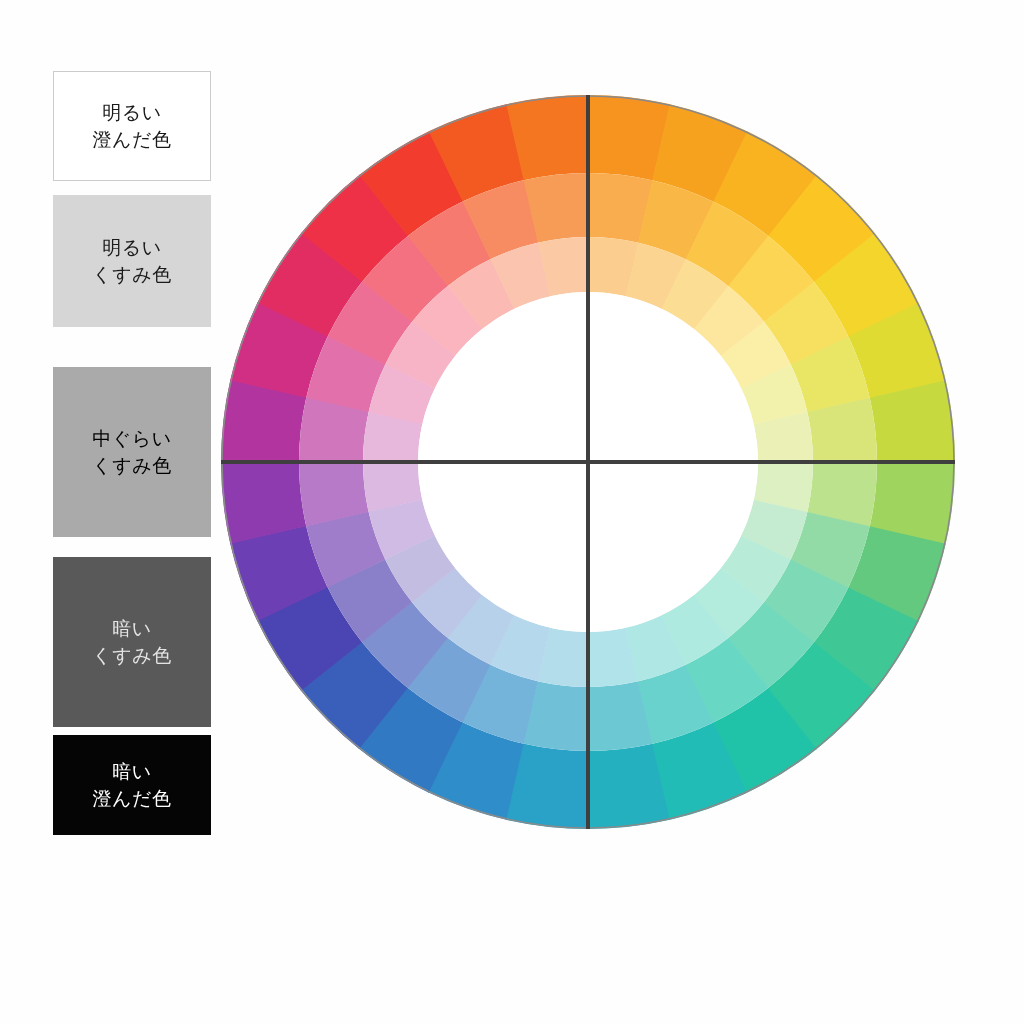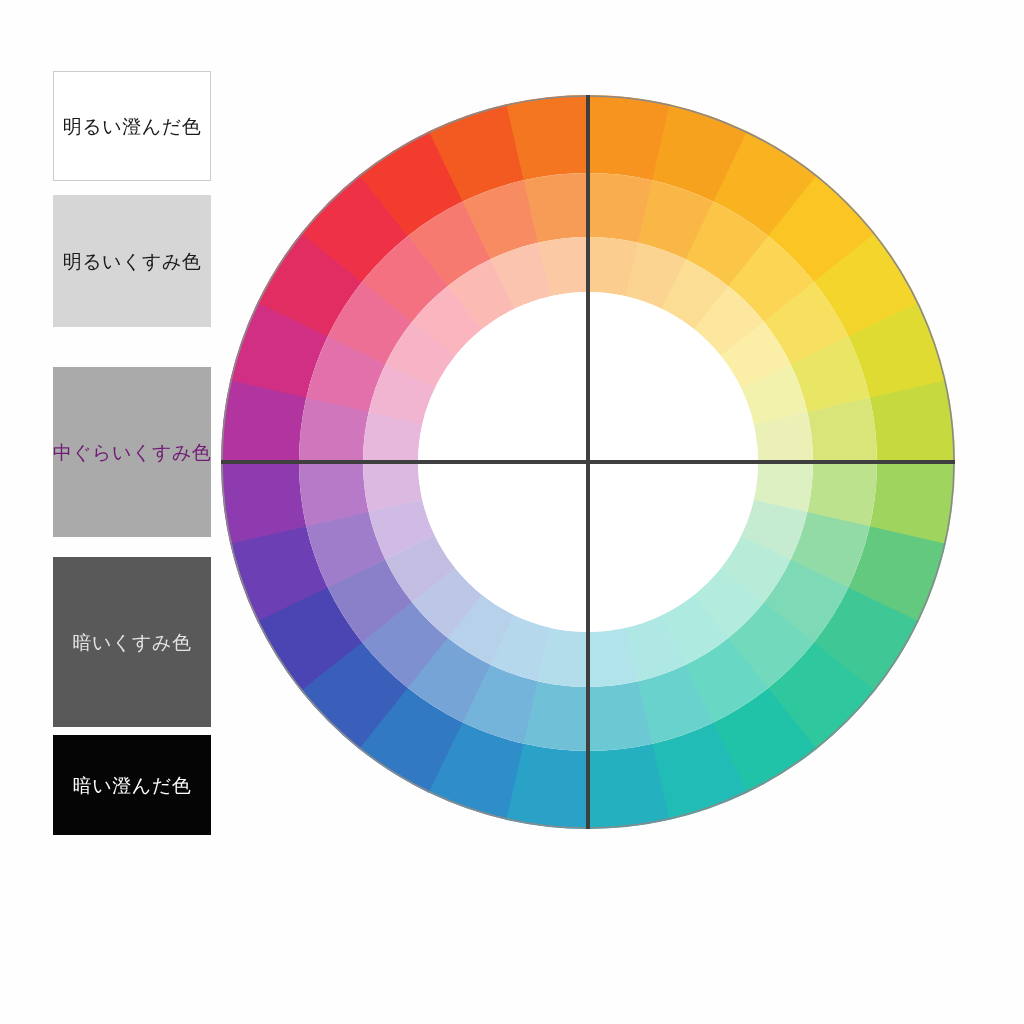--- a/index.html
+++ b/index.html
@@ -31,21 +31,21 @@
     top: 71px;
     width: 158px;
   }
 
   .legend-box {
     position: absolute;
     left: 0;
     width: 158px;
     box-sizing: border-box;
     display: flex;
-    flex-direction: row;
+    flex-direction: column;
     align-items: center;
     justify-content: center;
     text-align: center;
     line-height: 1.42;
     font-size: 19px;
     letter-spacing: 0.5px;
     font-weight: 400;
   }
   .legend-box .ln { display: block; white-space: nowrap; }
 
@@ -68,21 +68,21 @@
 
   <div id="legend">
       <div class="legend-box" style="top: 0px; height: 110px; background: rgb(255, 255, 255); color: rgb(26, 26, 26); border: 1px solid rgb(204, 204, 204);">
         <span class="ln">明るい</span>
         <span class="ln">澄んだ色</span>
       </div>
       <div class="legend-box" style="top: 124px; height: 132px; background: rgb(214, 214, 214); color: rgb(26, 26, 26);">
         <span class="ln">明るい</span>
         <span class="ln">くすみ色</span>
       </div>
-      <div class="legend-box" style="top: 296px; height: 170px; background: rgb(170, 170, 170); color: #701a75;">
+      <div class="legend-box" style="top: 296px; height: 170px; background: rgb(170, 170, 170); color: #000000;">
         <span class="ln">中ぐらい</span>
         <span class="ln">くすみ色</span>
       </div>
       <div class="legend-box" style="top: 486px; height: 170px; background: rgb(89, 89, 89); color: rgb(228, 228, 228);">
         <span class="ln">暗い</span>
         <span class="ln">くすみ色</span>
       </div>
       <div class="legend-box" style="top: 664px; height: 100px; background: rgb(5, 5, 5); color: rgb(255, 255, 255);">
         <span class="ln">暗い</span>
         <span class="ln">澄んだ色</span>

